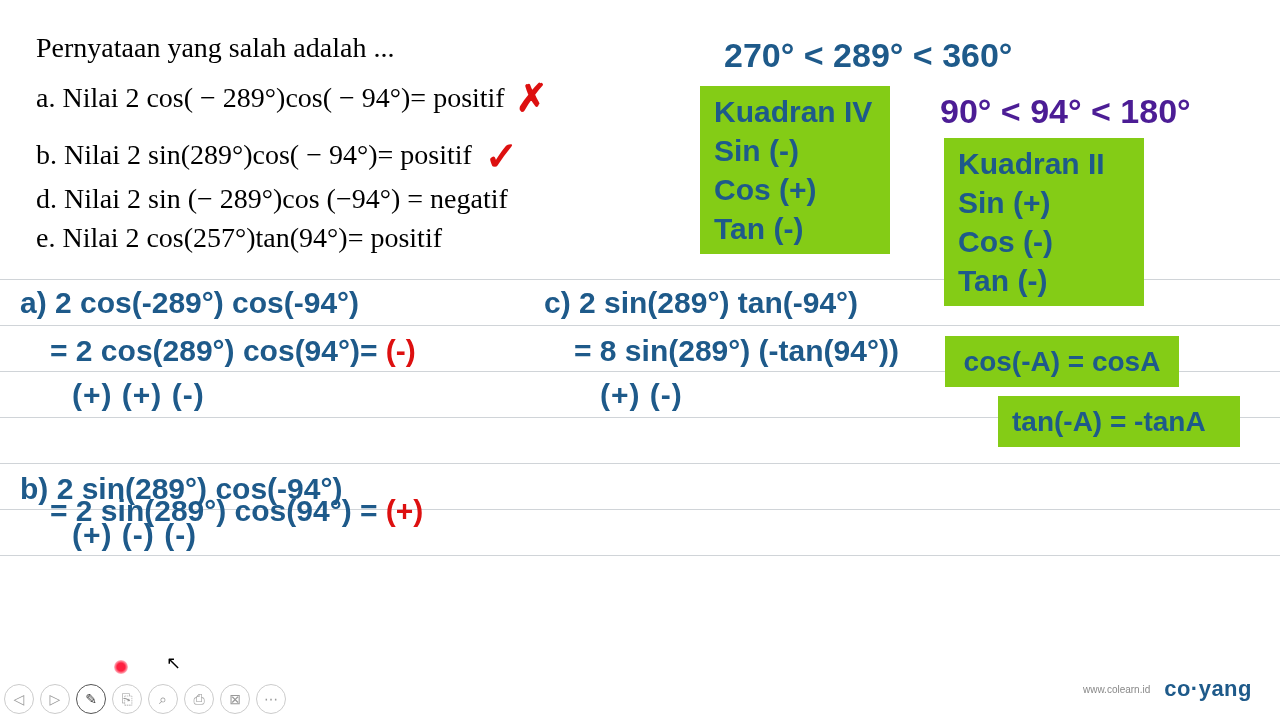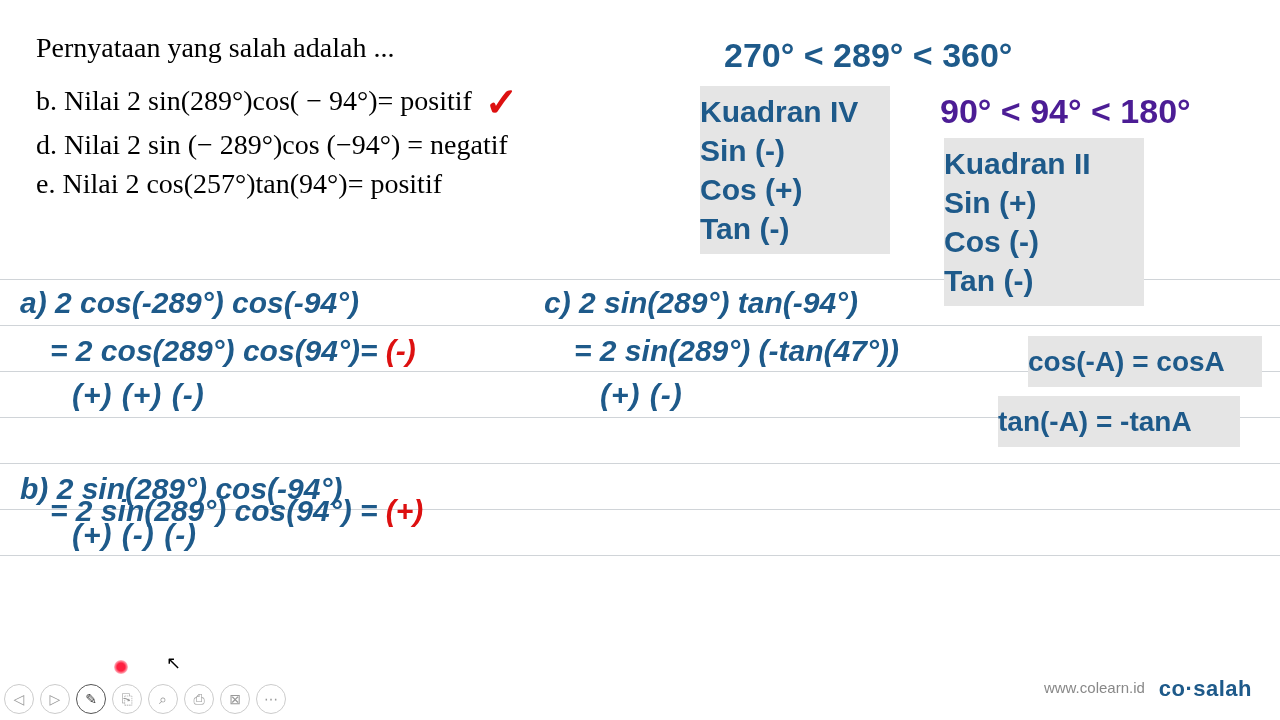--- a/index.html
+++ b/index.html
@@ -50,52 +50,51 @@
   }
   .range2 {
     position: absolute;
     left: 940px;
     top: 92px;
     color: #4c1d95;
     font-size: 34px;
     font-weight: 600;
   }
   .box {
-    background: #e5e5e5;
+    background: #84cc16;
     color: #1e5a8a;
     font-size: 30px;
     font-weight: 600;
-    padding: 6px 0;
+    padding: 6px 14px;
     position: absolute;
     line-height: 1.3;
     white-space: pre;
   }
   .box-q4 { left: 700px; top: 86px; width: 190px; }
   .box-q2 { left: 944px; top: 138px; width: 200px; }
-  .box-cos { left: 1028px; top: 336px; width: 234px; font-size: 28px; line-height:1.4; }
+  .box-cos { left: 945px; top: 336px; width: 234px; font-size: 28px; line-height:1.4;text-align:center; }
   .box-tan { left: 998px; top: 396px; width: 242px; font-size: 28px; line-height:1.4; }
   .lines {
     position: absolute;
     left: 0;
     top: 279px;
     width: 1280px;
     height: 400px;
     z-index: -1;
   }
   .rule {
     border-top: 1px solid #d0d4d8;
     height: 46px;
   }
   .work {
     position: absolute;
     color: #1e5a8a;
     font-size: 30px;
     font-weight: 600;
     white-space: nowrap;
-    font-style: italic;
   }
   .red { color: #dd1010; }
   .work-a1 { left: 20px; top: 286px; }
   .work-a2 { left: 50px; top: 334px; }
   .work-a3 { left: 72px; top: 378px; letter-spacing: 1px; }
   .work-b1 { left: 20px; top: 424px; margin-top: 48px; }
   .work-b2 { left: 50px; top: 474px; margin-top: 20px; }
   .work-b3 { left: 72px; top: 518px; letter-spacing: 1px; }
   .work-c1 { left: 544px; top: 286px; }
   .work-c2 { left: 574px; top: 334px; }
@@ -139,37 +138,41 @@
   .tbtn.active { border-color: #555; color: #333; }
   .footer {
     position: absolute;
     right: 28px;
     bottom: 18px;
     font-family: Arial, sans-serif;
     font-size: 14px;
     color: #1e5a8a;
   }
   .footer .brand { font-size: 22px; font-weight: 700; letter-spacing: 0.5px; }
-  .footer .url { font-size: 15px; color: #888; margin-right: 10px; vertical-align: 3px;}
+  .footer .url { font-size: 10px; color: #888; margin-right: 10px; vertical-align: 3px;}
 </style>
 </head>
 <body>
 
 <div class="lines">
   <div class="rule"></div>
     <div class="rule"></div>
     <div class="rule"></div>
   <div class="rule"></div>
     <div class="rule"></div>
     <div class="rule"></div>
   <div class="rule"></div>
 </div>
 
 <div class="question">
   <div class="question-line">Pernyataan yang salah adalah ...</div>
+  <div class="question-line">
+    <span>a. Nilai 2 cos( − 289°)cos( − 94°)= positif</span>
+    <span class="xmark">✗</span>
+  </div>
   <div class="question-line">
     <span>b. Nilai 2 sin(289°)cos( − 94°)= positif</span>
     <span class="checkmark">✓</span>
   </div>
   <div class="question-line">d. Nilai 2 sin (− 289°)cos (−94°) = negatif</div>
   <div class="question-line">e. Nilai 2 cos(257°)tan(94°)= positif</div>
 </div>
 
 <div class="range1">270° &lt; 289° &lt; 360°</div>
 <div class="range2">90° &lt; 94° &lt; 180°</div>
@@ -191,33 +194,33 @@
 </div>
 <div class="work work-a3">(+)   (+)         (-)</div>
 
 <div class="work work-b1">b) 2 sin(289°) cos(-94°)</div>
 <div class="work work-b2">
   <span>= 2 sin(289°) cos(94°) = </span><span class="red">(+)</span>
 </div>
 <div class="work work-b3">(+)   (-)         (-)</div>
 
 <div class="work work-c1">c) 2 sin(289°) tan(-94°)</div>
-<div class="work work-c2">= 2 sin(289°) (-tan(47°))</div>
+<div class="work work-c2">= 8 sin(289°) (-tan(94°))</div>
 <div class="work work-c3">(+)   (-)</div>
 
 <div class="laser"></div>
 <div class="cursor">↖</div>
 
 <div class="toolbar">
   <div class="tbtn">◁</div>
   <div class="tbtn">▷</div>
   <div class="tbtn active">✎</div>
   <div class="tbtn">⎘</div>
   <div class="tbtn">⌕</div>
   <div class="tbtn">⎙</div>
   <div class="tbtn">⊠</div>
   <div class="tbtn">⋯</div>
 </div>
 
 <div class="footer">
   <span class="url">www.colearn.id</span>
-  <span class="brand">co·salah</span>
+  <span class="brand">co·yang</span>
 </div>
 
 </body></html>

